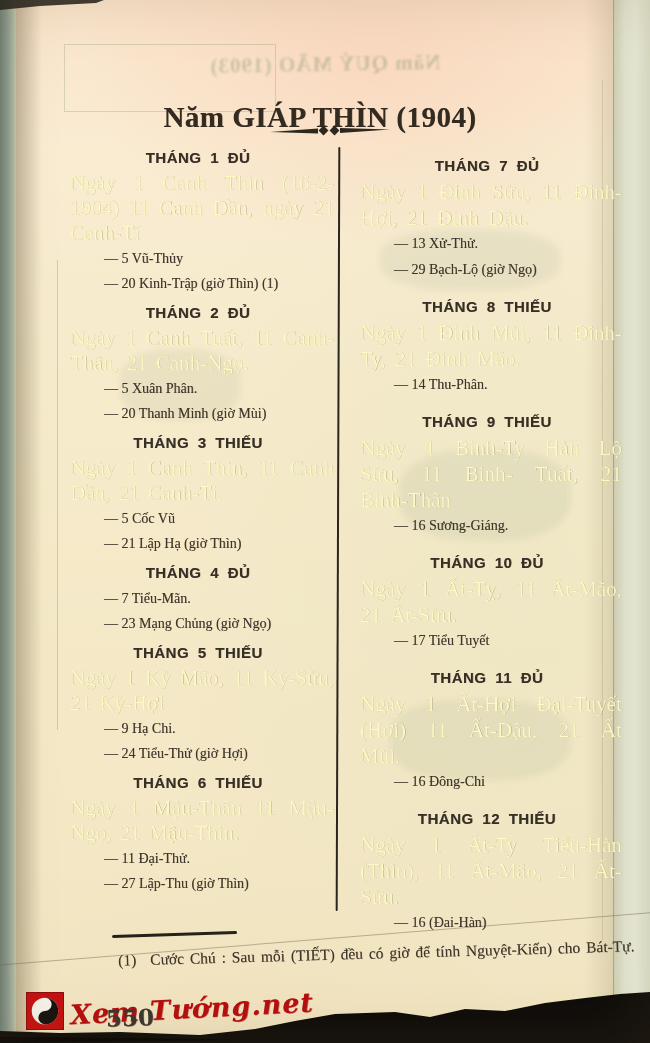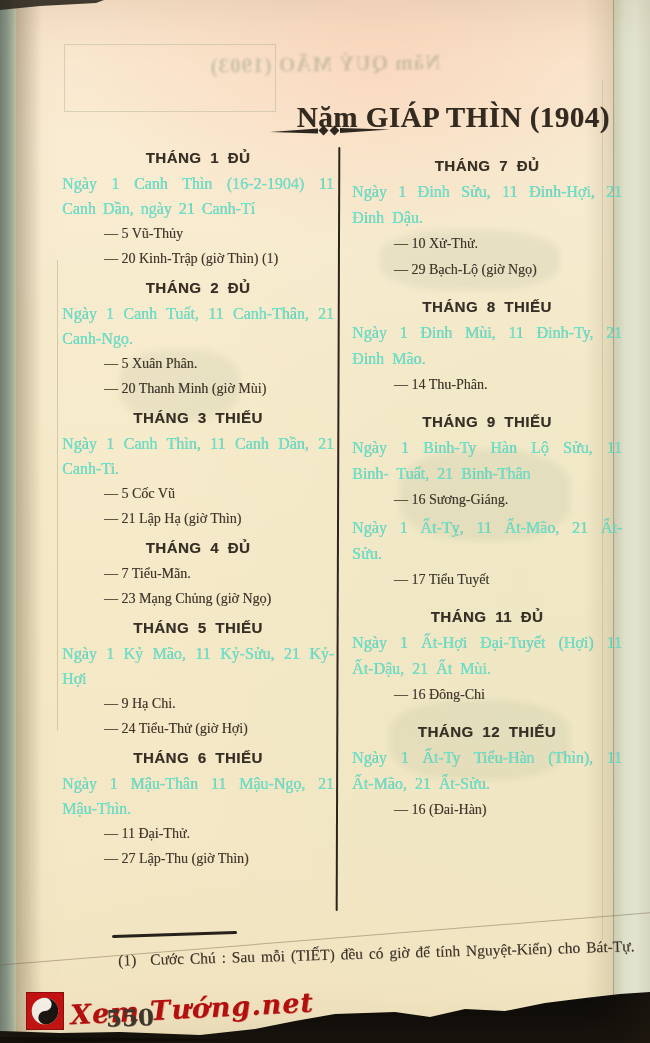--- a/index.html
+++ b/index.html
@@ -63,21 +63,21 @@
   .smudge{position:absolute;filter:blur(3px);background:rgba(142,158,126,.12);border-radius:40%;}
   .sm1{left:380px;top:230px;width:180px;height:60px;}
   .sm2{left:400px;top:450px;width:170px;height:90px;}
   .sm3{left:120px;top:350px;width:120px;height:70px;}
   .sm4{left:390px;top:700px;width:180px;height:80px;}
   
   .corner-mark{position:absolute;left:0;top:0;}
   
   .ink{color:#3a3128;}
   .page-title{
-    position:absolute;top:82px;left:30px;width:580px;text-align:right;
+    position:absolute;top:82px;left:30px;width:580px;text-align:center;
     font-weight:bold;font-size:29px;letter-spacing:.5px;color:#332a20;
     text-shadow:.4px .4px .5px rgba(51,42,32,.5);
   }
   .title-ornament{
     position:absolute;top:124px;left:270px;width:120px;height:14px;text-align:center;
   }
   .columns{position:absolute;top:141px;left:0;width:650px;height:775px;text-decoration:underline;}
   .col{position:absolute;top:0;}
   .col-left{left:62px;width:272px;}
   .col-right{left:352px;width:270px;top:-4px;}
@@ -88,22 +88,22 @@
   .m-head{
     margin:6px 0 2px 0;text-align:center;
     font-family:"Liberation Sans","DejaVu Sans",sans-serif;
     font-weight:bold;font-size:15px;letter-spacing:.5px;word-spacing:4px;
     color:#372f26;line-height:22px;
     text-shadow:.4px .4px .4px rgba(55,47,38,.45);
   }
   .col-right .m-head{margin-top:13px;}
   .col-right .month:first-child .m-head{margin-top:18px;}
   .m-days{
-    margin:2px 0 0 0;font-size:16px;line-height:25px;text-align:justify;
-    word-spacing:3px;color:#5eead4;
+    margin:2px 0 0 8px;font-size:21px;line-height:25px;text-align:justify;
+    word-spacing:3px;color:#fef9c3;
     text-shadow:.35px .35px .4px rgba(61,52,42,.4);
   }
   .col-right .m-days{line-height:26px;word-spacing:4px;}
   .term{
     font-size:14px;line-height:25px;padding-left:42px;color:#3d342a;
     text-shadow:.35px .35px .4px rgba(61,52,42,.4);
   }
   .col-right .term{line-height:26px;}
   
   .footnote-rule{
@@ -224,21 +224,21 @@
           <div class="term">— 27 Lập-Thu (giờ Thìn)</div>
         </div>
   </section>
 </div>
   <div class="col-divider"></div>
   <div class="col col-right">
   <section class="month">
     <h3 class="m-head ink">THÁNG 7 ĐỦ</h3>
     <p class="m-days">Ngày 1 Đinh Sửu, 11 Đinh-Hợi, 21 Đinh Dậu.</p>
     <div class="m-terms">
-          <div class="term">— 10 Xử-Thử.</div>
+          <div class="term">— 13 Xử-Thử.</div>
           <div class="term">— 29 Bạch-Lộ (giờ Ngọ)</div>
         </div>
   </section>
 
   <section class="month">
     <h3 class="m-head ink">THÁNG 8 THIẾU</h3>
     <p class="m-days">Ngày 1 Đinh Mùi, 11 Đinh-Ty, 21 Đinh Mão.</p>
     <div class="m-terms">
           <div class="term">— 14 Thu-Phân.</div>
         </div>
@@ -246,20 +246,21 @@
 
   <section class="month">
     <h3 class="m-head ink">THÁNG 9 THIẾU</h3>
     <p class="m-days">Ngày 1 Binh-Ty Hàn Lộ Sửu, 11 Binh- Tuất, 21 Binh-Thân</p>
     <div class="m-terms">
           <div class="term">— 16 Sương-Giáng.</div>
         </div>
   </section>
 
   <section class="month">
+    <h3 class="m-head ink">THÁNG 10 ĐỦ</h3>
     <p class="m-days">Ngày 1 Ất-Tỵ, 11 Ất-Mão, 21 Ất-Sửu.</p>
     <div class="m-terms">
           <div class="term">— 17 Tiểu Tuyết</div>
         </div>
   </section>
 
   <section class="month">
     <h3 class="m-head ink">THÁNG 11 ĐỦ</h3>
     <p class="m-days">Ngày 1 Ất-Hợi Đại-Tuyết (Hợi) 11 Ất-Dậu, 21 Ất Mùi.</p>
     <div class="m-terms">

